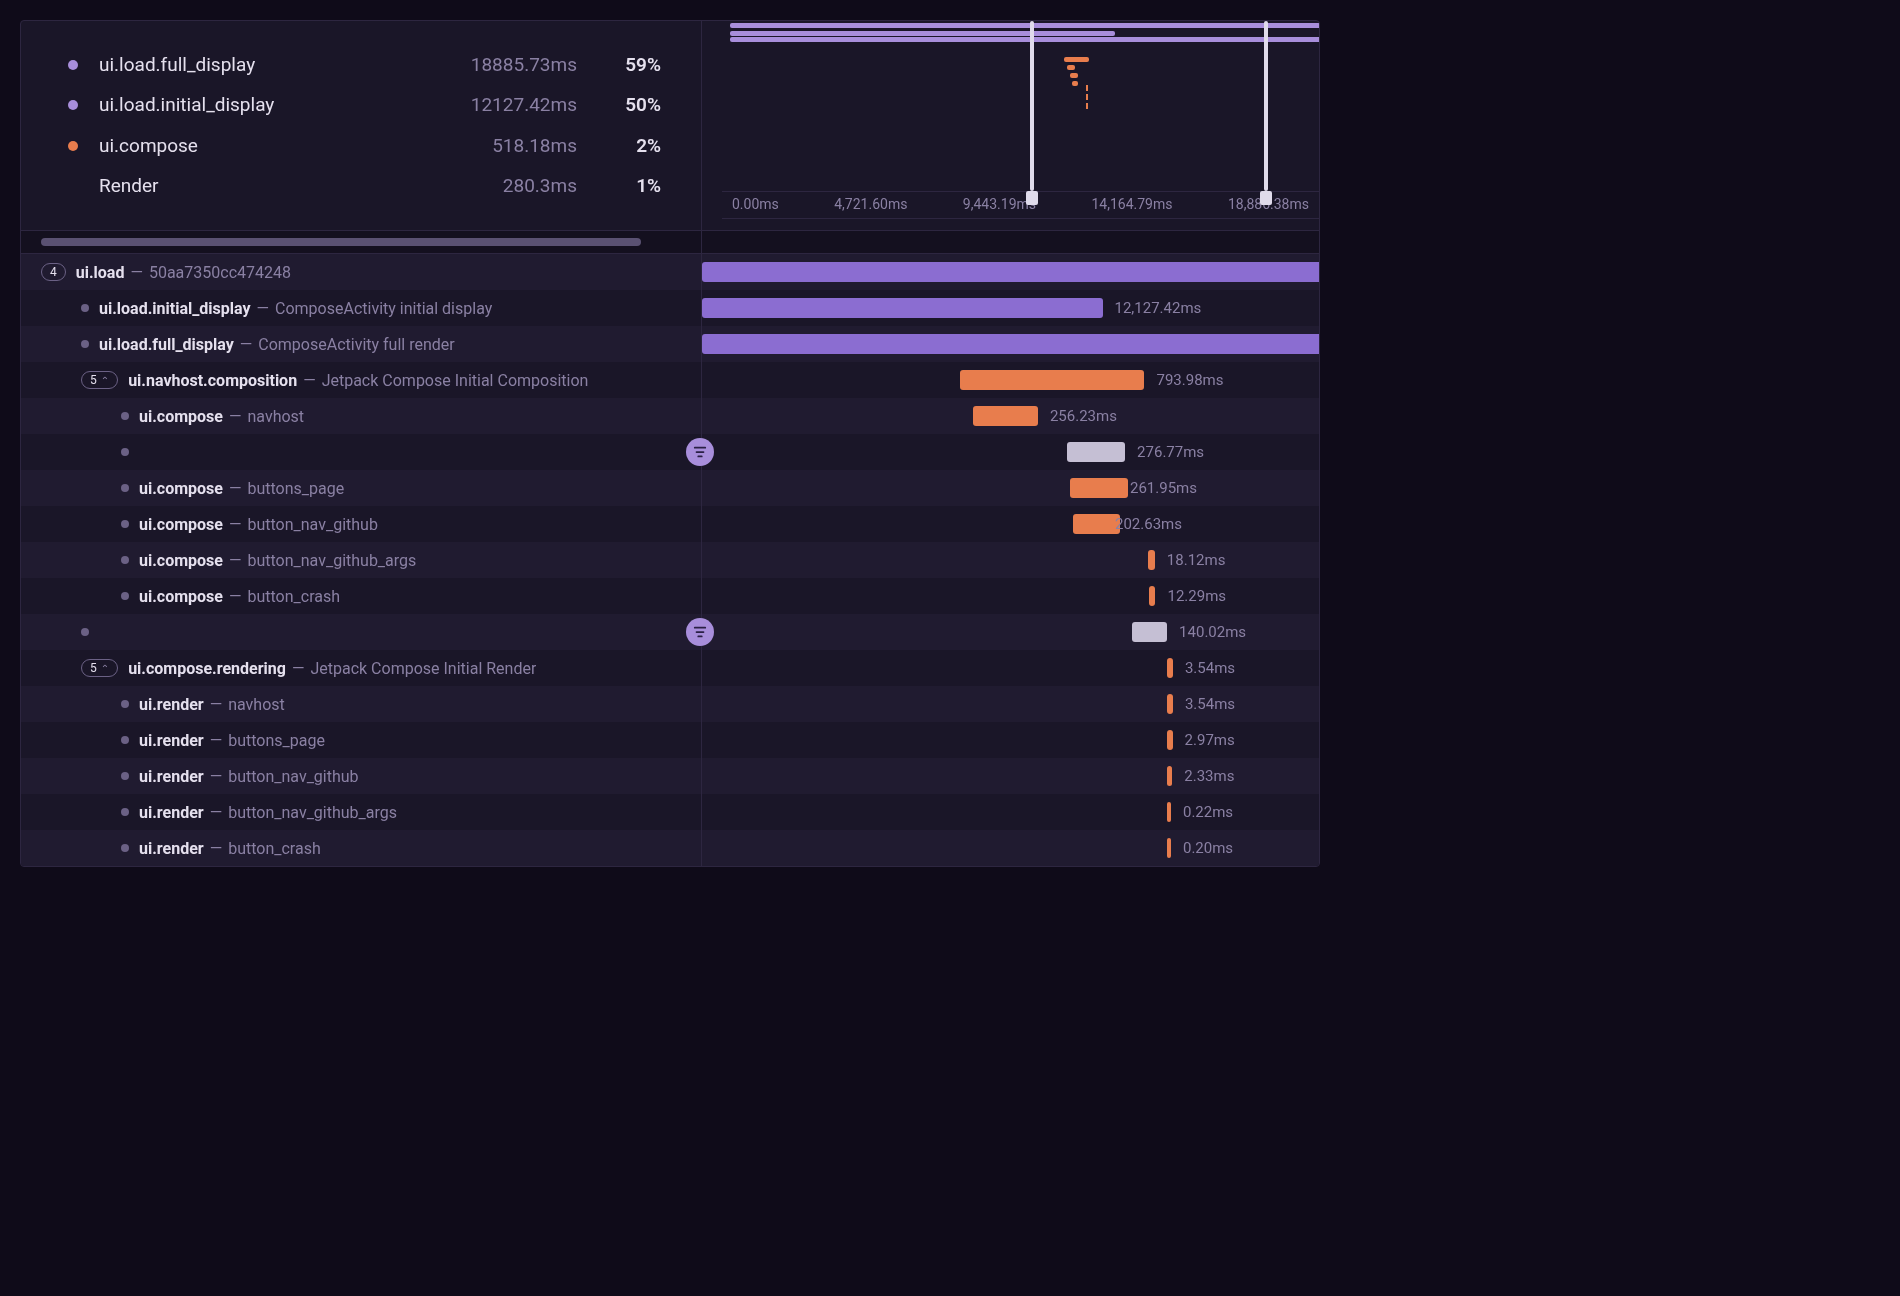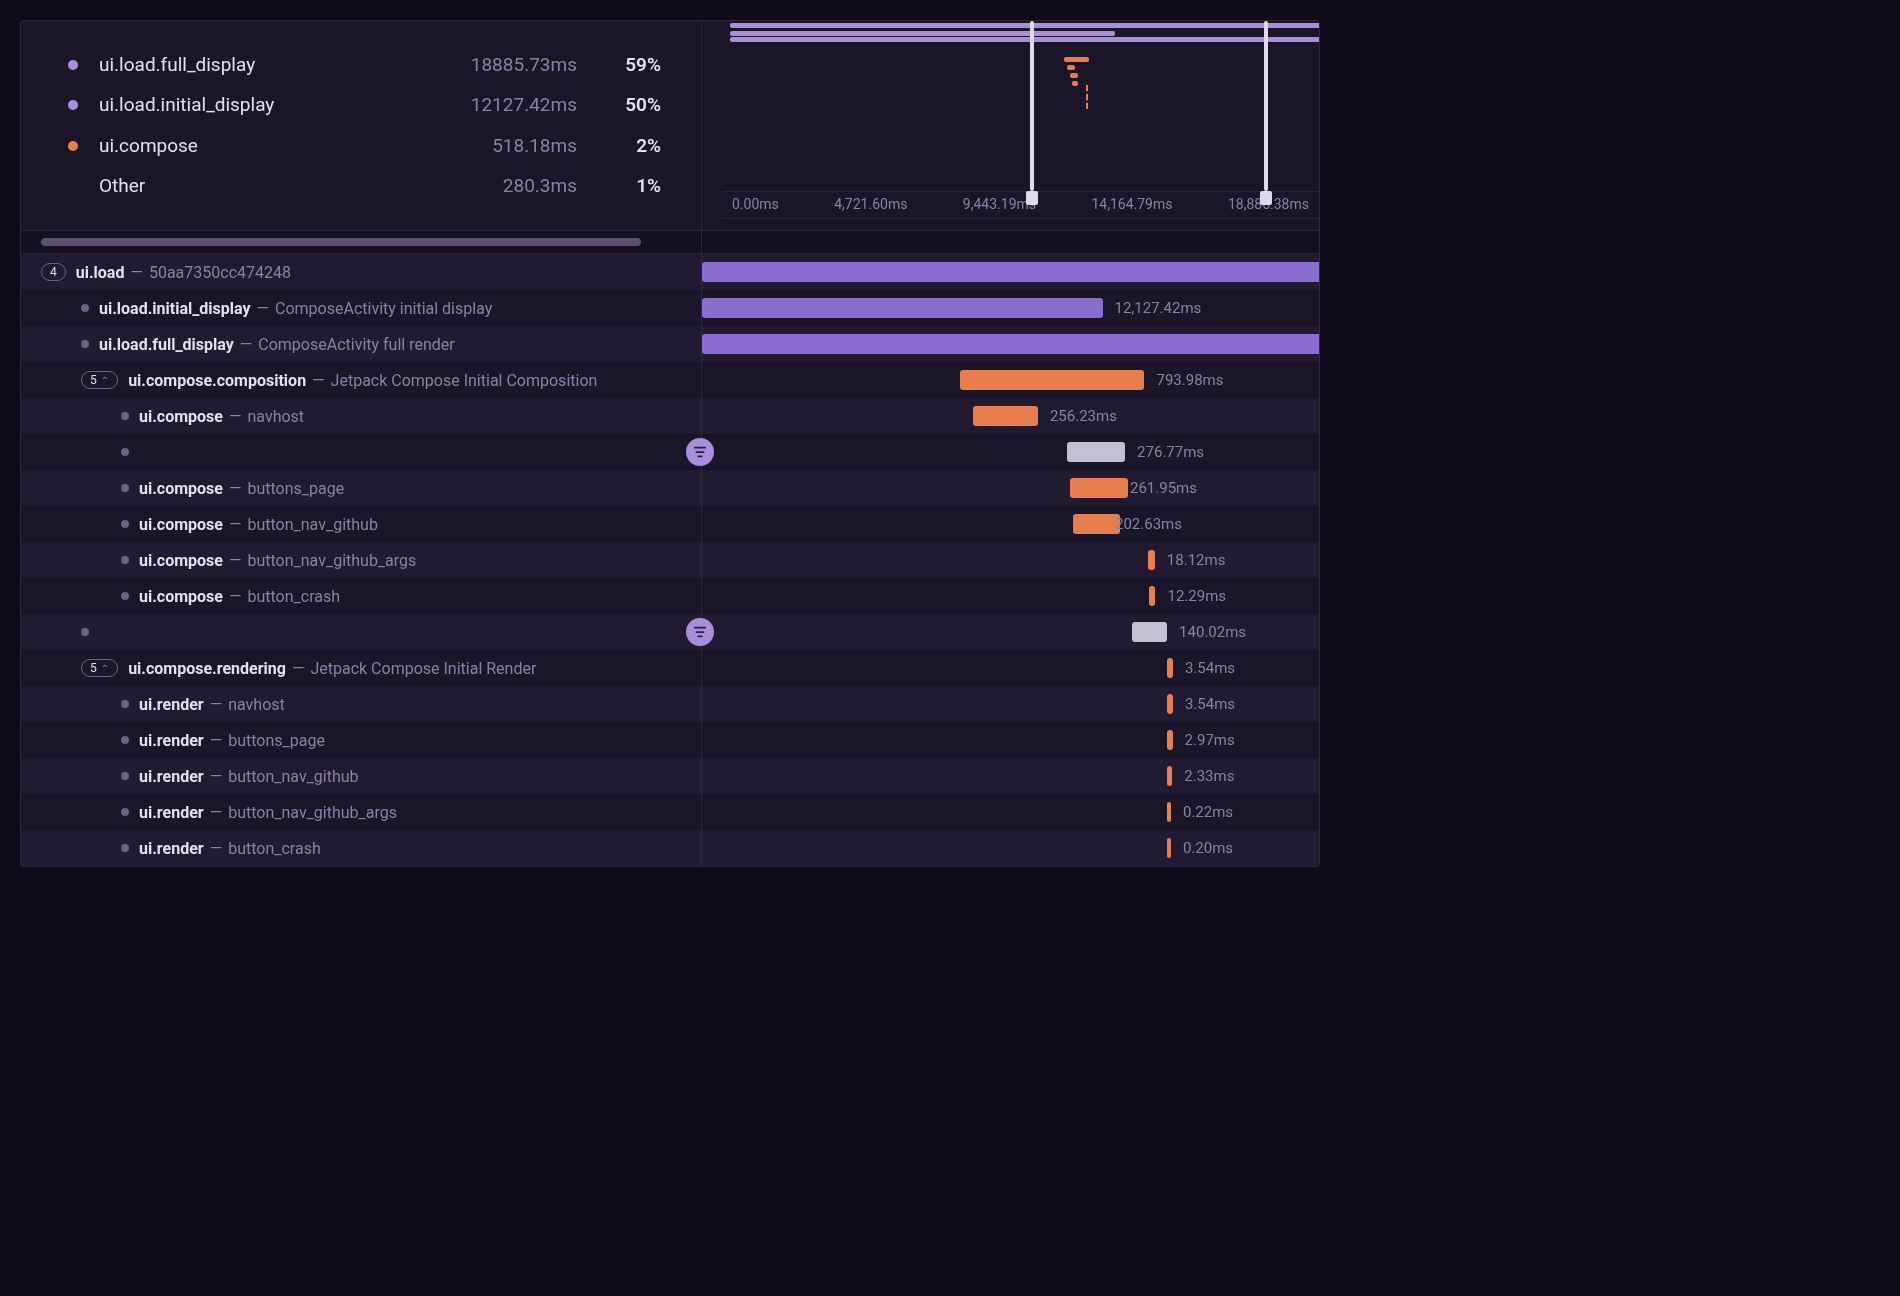--- a/index.html
+++ b/index.html
@@ -219,21 +219,21 @@
     <span class="legend-pct">50%</span>
   </div>
         <div class="legend-row">
     <span class="legend-dot" style="background:#e87d4d"></span>
     <span class="legend-name">ui.compose</span>
     <span class="legend-time">518.18ms</span>
     <span class="legend-pct">2%</span>
   </div>
         <div class="legend-row">
     <span class="legend-dot" style="background:transparent"></span>
-    <span class="legend-name">Other</span>
+    <span class="legend-name">Render</span>
     <span class="legend-time">280.3ms</span>
     <span class="legend-pct">1%</span>
   </div>
       </div>
     <div class="mini-chart">
       <div class="mini-chart-tracks" id="mini-tracks">
           <div class="mini-track" style="background: rgb(168, 142, 219); left: 8px; width: 600px; top: 2px;"></div>
           <div class="mini-track" style="background: rgb(168, 142, 219); left: 8px; width: 385.275px; top: 10px;"></div>
           <div class="mini-track" style="background: rgb(168, 142, 219); left: 8px; width: 599.979px; top: 16px;"></div>
           <div class="mini-track" style="background: rgb(232, 125, 77); left: 341.574px; width: 25.2239px; top: 36px;"></div>
@@ -290,21 +290,21 @@
               <span class="op">ui.load.full_display</span>
               <span class="dash">—</span>
               <span class="desc">ComposeActivity full render</span>
             </span>
     </div>
         </div>
         <div class="wf-row even">
     <div class="tree-cell" style="padding-left:60px">
       <span class="count-badge">5<span class="chev">⌃</span></span>
       <span class="tree-text">
-              <span class="op">ui.compose.composition</span>
+              <span class="op">ui.navhost.composition</span>
               <span class="dash">—</span>
               <span class="desc">Jetpack Compose Initial Composition</span>
             </span>
     </div>
         </div>
         <div class="wf-row odd">
     <div class="tree-cell" style="padding-left:100px">
       <span class="node-dot"></span>
       <span class="tree-text">
               <span class="op">ui.compose</span>

